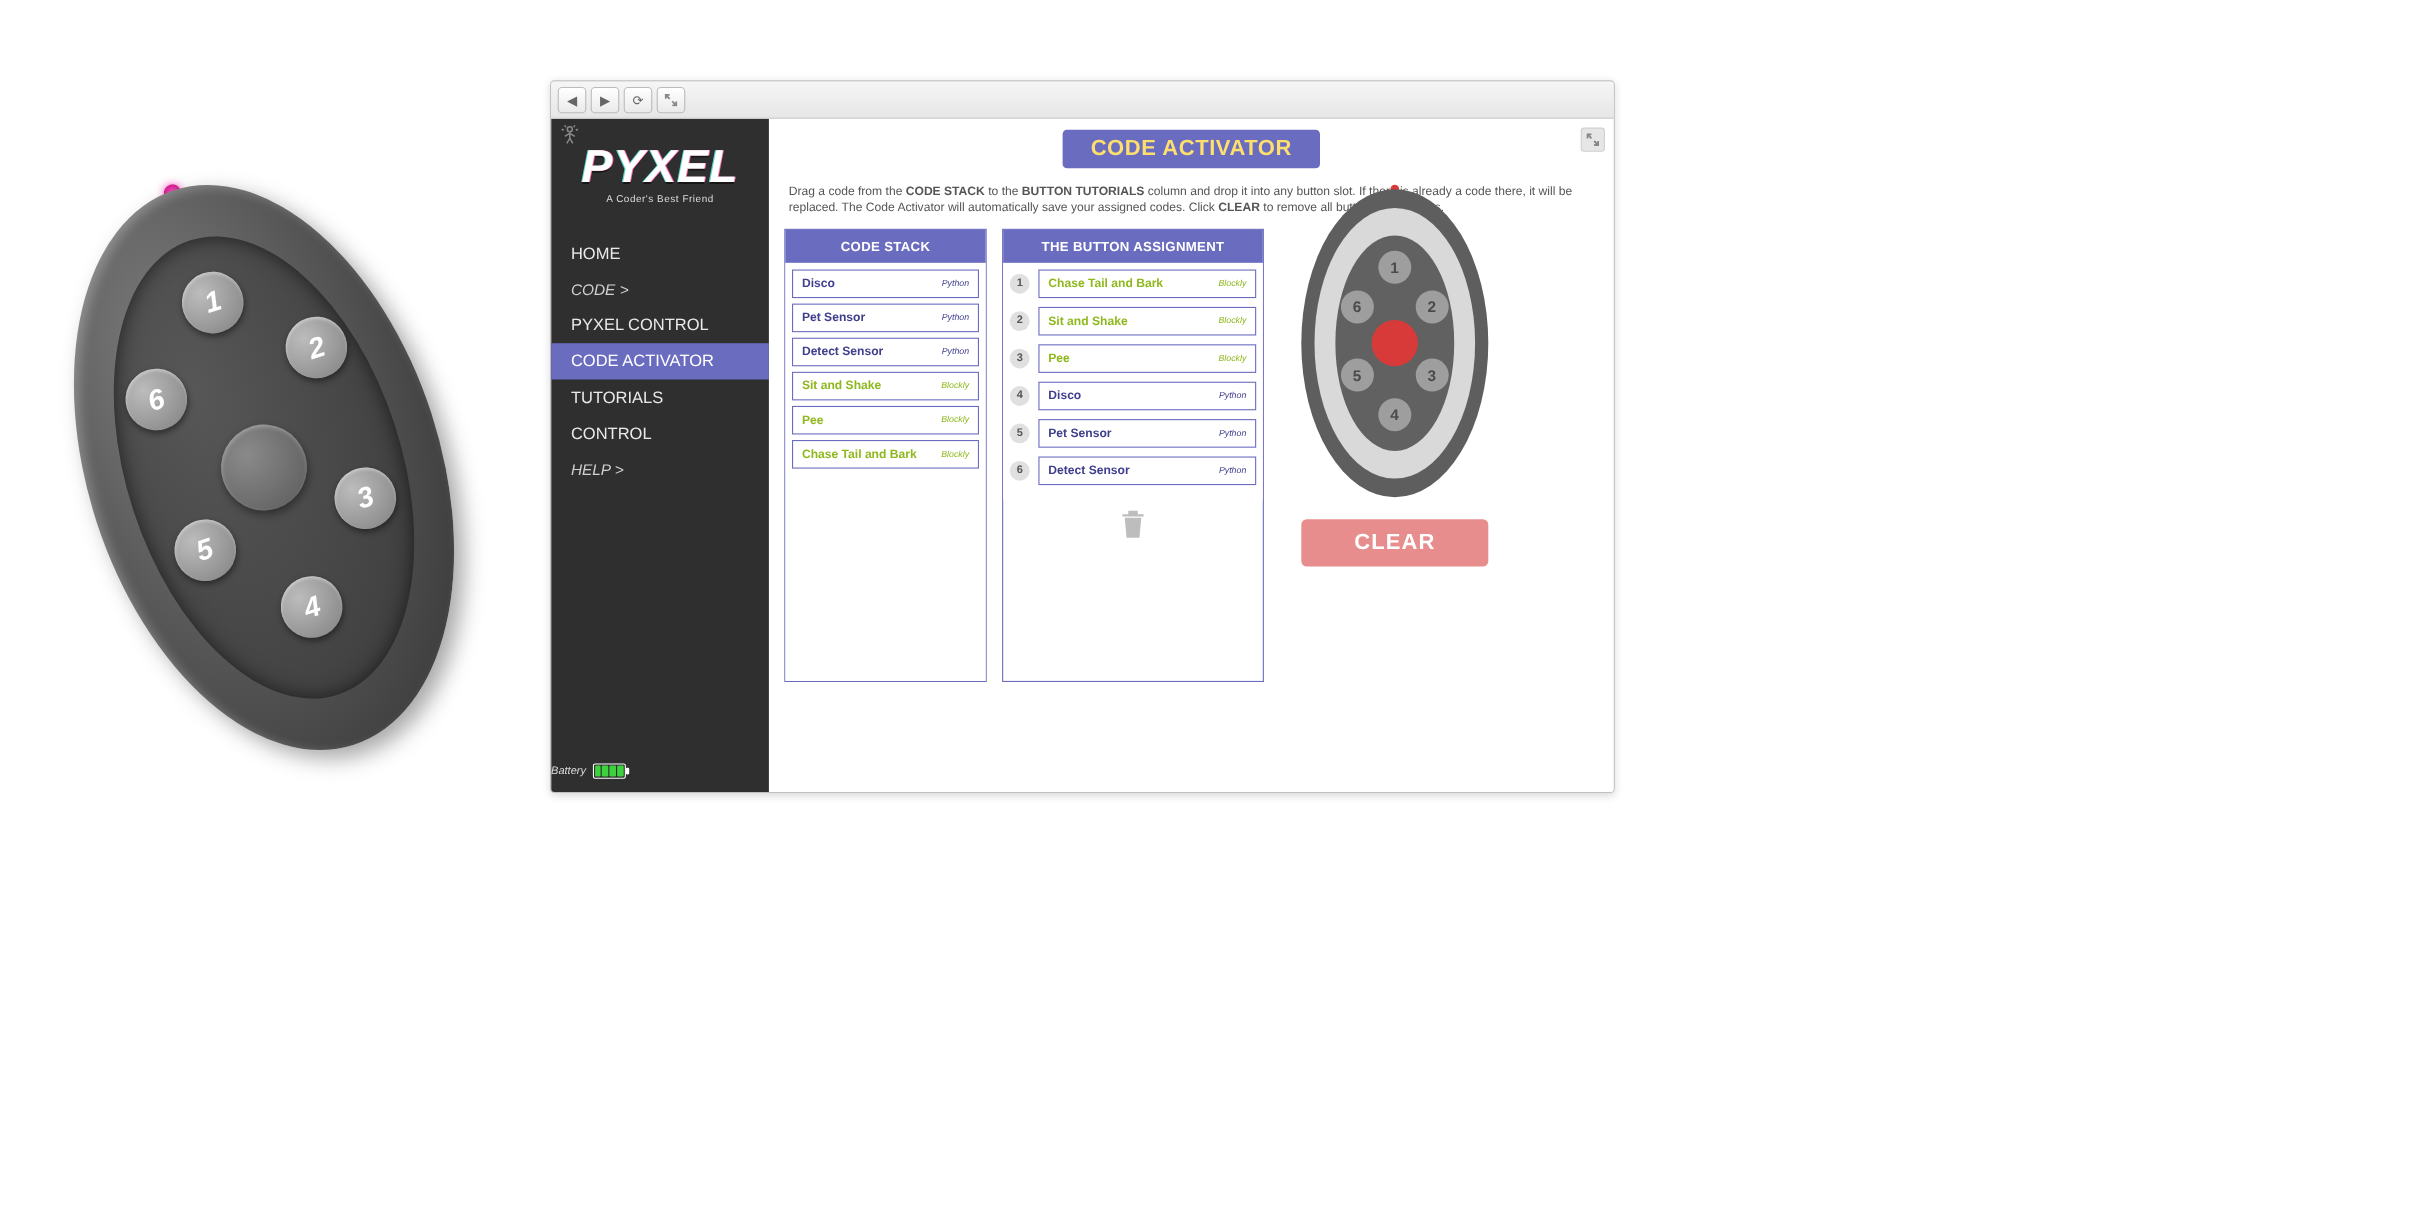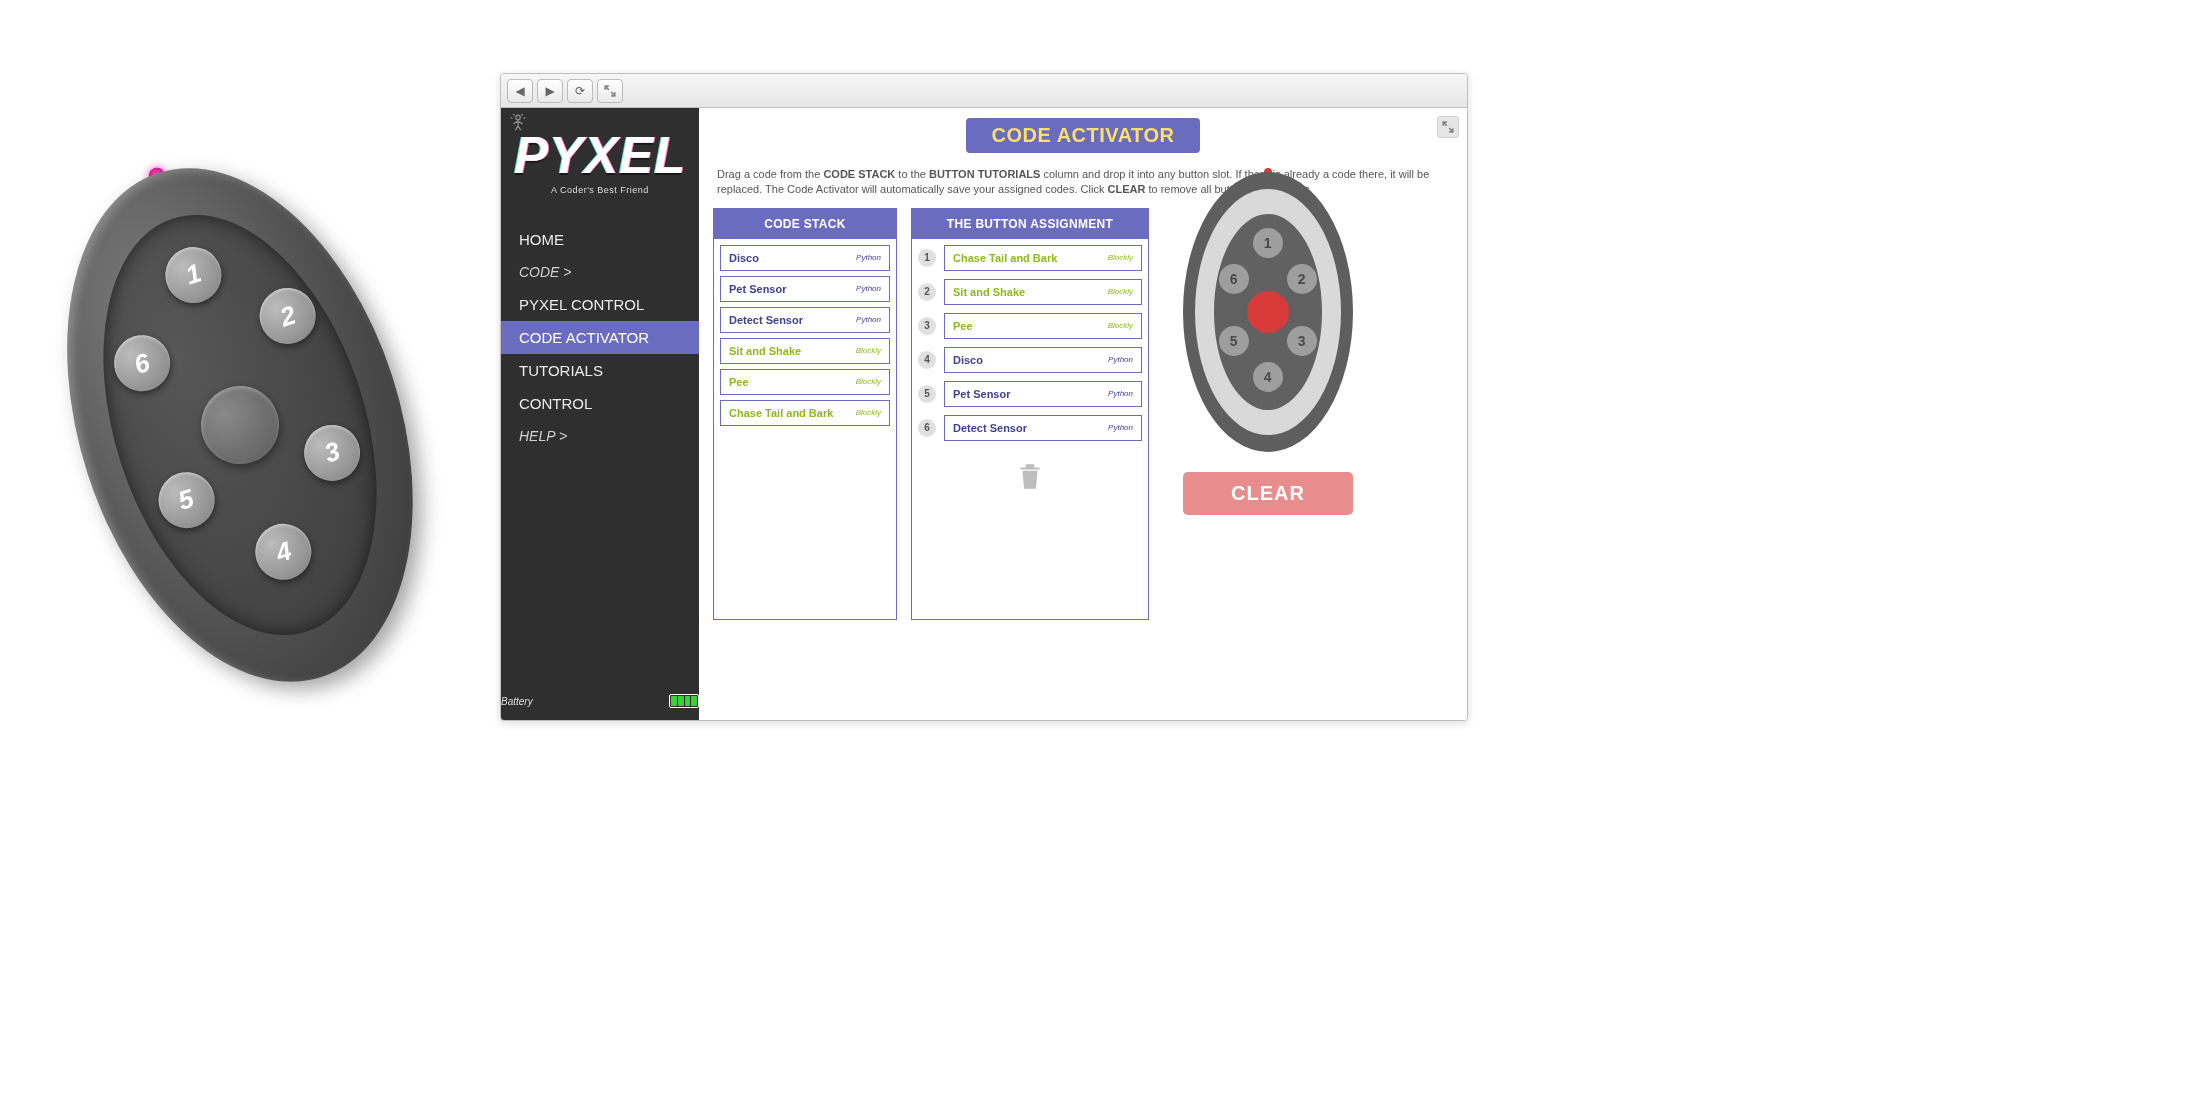--- a/index.html
+++ b/index.html
@@ -25,27 +25,27 @@
 .expand-btn { width:26px; height:24px; border:1px solid #bbb; background:linear-gradient(#fff,#eaeaea); border-radius:4px; display:flex; align-items:center; justify-content:center; color:#888; cursor:pointer; }
 .expand-btn svg { width:12px; height:12px; }
 
 .b-content { flex:1; display:flex; background:#fff; overflow:hidden; position:relative; }
 
 
 .sidebar { width: 198px; background:#2f2f2f; color:#fff; display:flex; flex-direction:column; padding: 8px 0 6px; position:relative; }
 .mascot { position:absolute; top:4px; left:6px; color:#777; }
 .mascot svg { width:22px; height:22px; }
 .logo { text-align:center; margin-top:14px; }
-.logo-text { font-size:51px; font-weight:900; font-style:italic; letter-spacing:1px; color:#fff; text-shadow: 1px 0 #ff6fae, -1px 0 #5ad9d0, 0 2px rgba(0,0,0,0.5); line-height:1; }
+.logo-text { font-size:42px; font-weight:900; font-style:italic; letter-spacing:1px; color:#fff; text-shadow: 1px 0 #ff6fae, -1px 0 #5ad9d0, 0 2px rgba(0,0,0,0.5); line-height:1; }
 .logo-sub { font-size:9px; color:#ddd; letter-spacing:0.5px; margin-top:4px; }
 .nav { margin-top:28px; display:flex; flex-direction:column; }
 .nav-item { padding:8px 18px; font-size:15px; font-weight:400; color:#eaeaea; cursor:pointer; }
 .nav-item.sub { font-weight:400; font-style:italic; font-size:14px; color:#d0d0d0; }
 .nav-item.active { background:#6a6cc0; color:#fff; }
-.battery { margin-top:auto; display:flex; align-items:center; justify-content:space-between; gap:6px; padding-bottom:6px; }
+.battery { margin-top:auto; display:flex; align-items:center; justify-content:flex-start; gap:6px; padding-bottom:6px; }
 .battery-label { font-size:10px; font-style:italic; color:#ddd; }
 .battery-icon { width:30px; height:14px; border:1px solid #fff; border-radius:2px; position:relative; display:flex; gap:1px; padding:1px; align-items:center; }
 .battery-icon::after { content:""; position:absolute; right:-4px; top:3px; width:3px; height:6px; background:#fff; border-radius:1px; }
 .battery-cell { flex:1; height:100%; background:#3dd13d; border-radius:1px; }
 
 
 .main { flex:1; padding: 0 14px 10px; overflow:auto; position:relative; }
 .fullscreen-icon { position:absolute; top:8px; right:8px; width:22px; height:22px; background:#e6e6e6; border:1px solid #cfcfcf; border-radius:3px; display:flex; align-items:center; justify-content:center; cursor:pointer; }
 .fullscreen-icon svg { width:12px; height:12px; stroke:#888; }
 .page-title-wrap { display:flex; justify-content:center; margin-top:10px; }

